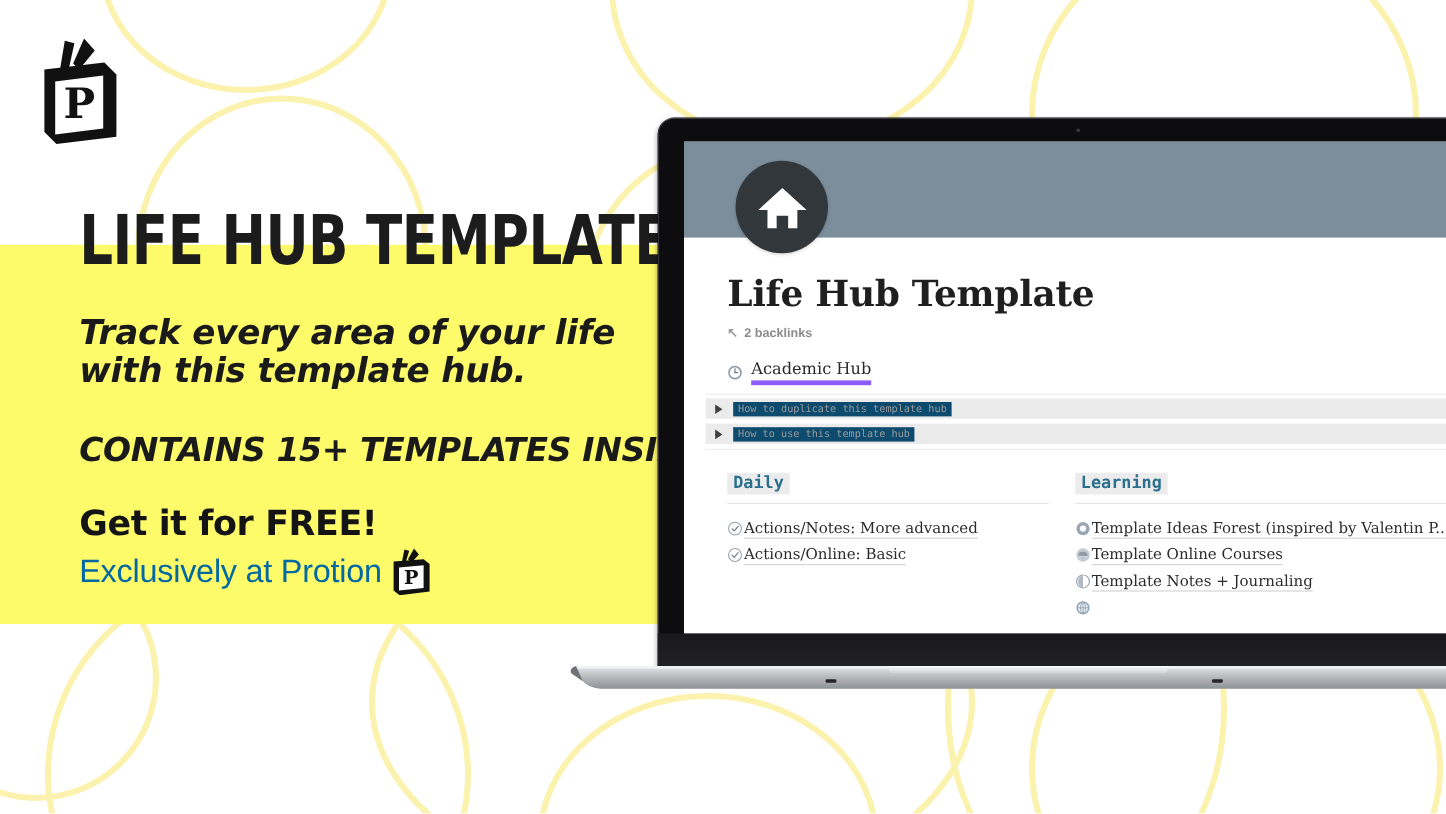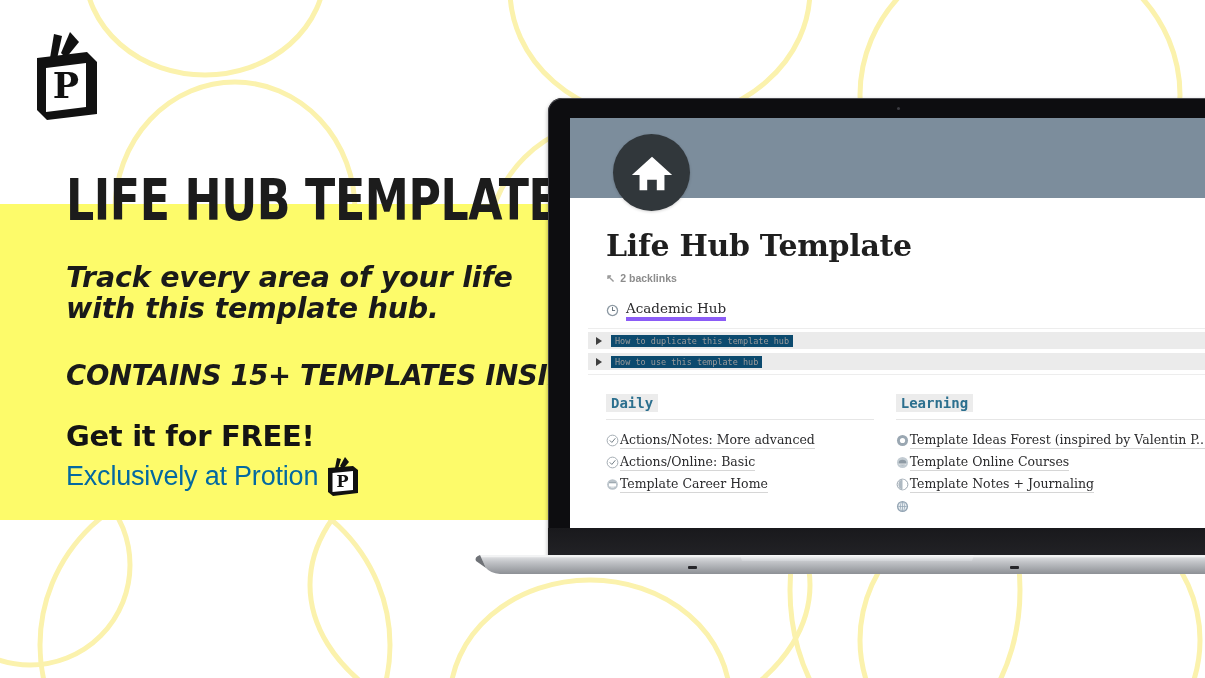--- a/index.html
+++ b/index.html
@@ -305,29 +305,20 @@
               </div>
 
               <div class="item-row">
                 <svg class="it-icon" viewBox="0 0 16 16" xmlns="http://www.w3.org/2000/svg">
                   <circle cx="8" cy="8" r="6.6" fill="none" stroke="#9aa3ab" stroke-width="1.1"></circle>
                   <path d="M5 8.2 L7.2 10.4 L11.2 5.6" fill="none" stroke="#6f7a83" stroke-width="1.2" stroke-linecap="round"></path>
                 </svg>
                 <span class="it-label">Actions/Online: Basic</span>
               </div>
 
-              <div class="item-row">
-                <svg class="it-icon" viewBox="0 0 16 16" xmlns="http://www.w3.org/2000/svg">
-                  <circle cx="8" cy="8" r="6.6" fill="#b9c2c9"></circle>
-                  <rect x="3.6" y="5" width="8.8" height="5.4" rx="0.6" fill="#ffffff"></rect>
-                  <rect x="3.6" y="5" width="8.8" height="1.5" fill="#9aa5ad"></rect>
-                  <rect x="5.8" y="10.6" width="4.4" height="1" fill="#ffffff"></rect>
-                </svg>
-                <span class="it-label">Template Career Home</span>
-              </div>
 
             </div>
 
             <div class="col">
               <div class="col-head">Learning</div>
               <div class="col-rule"></div>
 
               <div class="item-row">
                 <svg class="it-icon" viewBox="0 0 16 16" xmlns="http://www.w3.org/2000/svg">
                   <circle cx="8" cy="8" r="6.8" fill="#9aa7b2"></circle>

